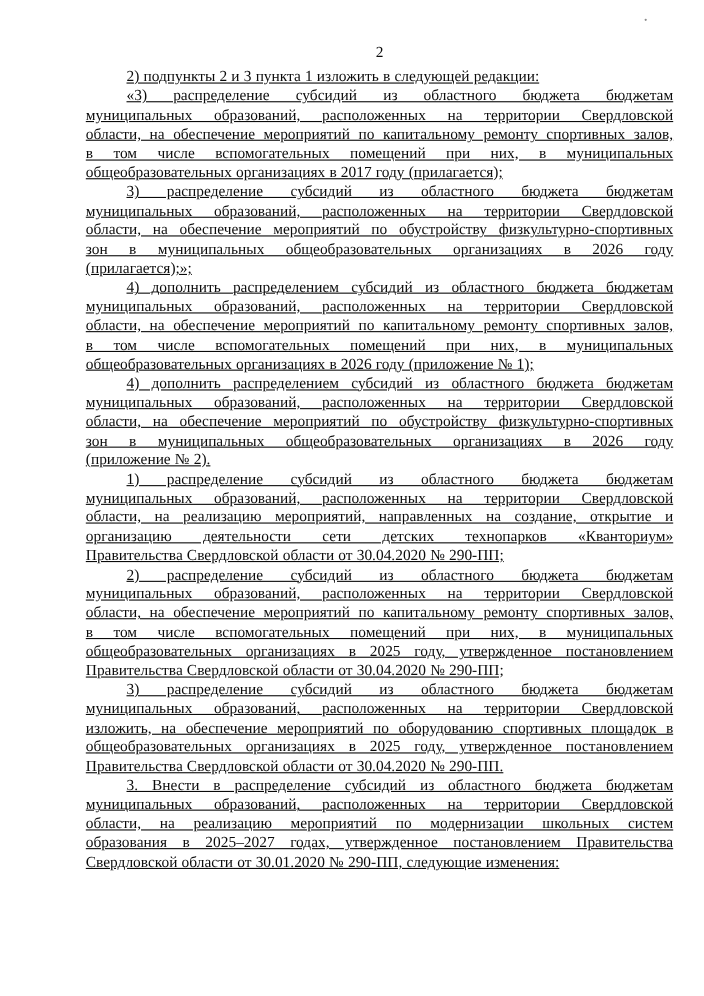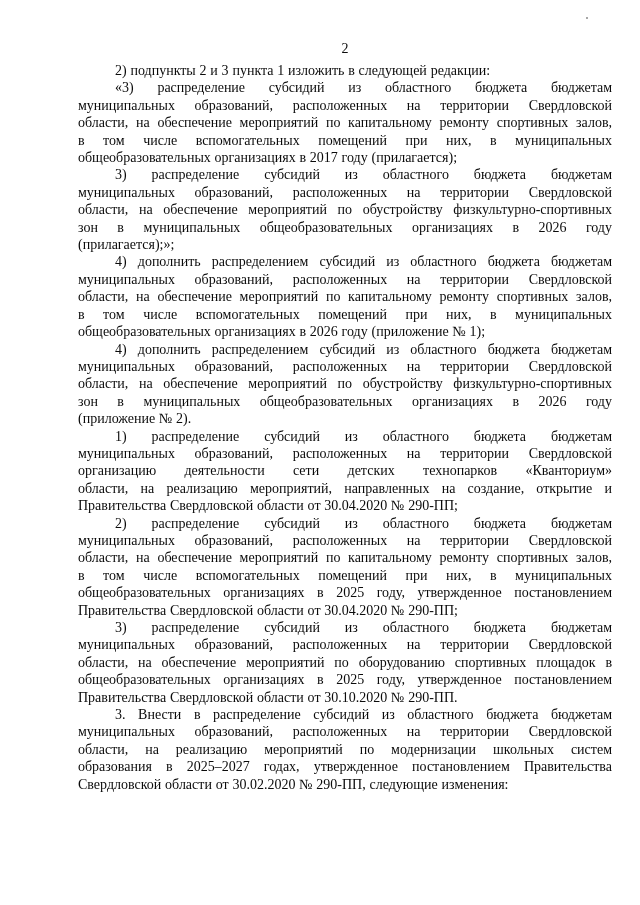--- a/index.html
+++ b/index.html
@@ -17,21 +17,21 @@
     font-family: "Liberation Serif", serif;
   }
   .page-number {
     position: absolute;
     top: 40px; left: 78px; width: 534px;
     text-align: center;
     font-size: 14px; line-height: 17px;
   }
   .content {
     position: absolute;
-    top: 62px; left: 78px; width: 534px;
+    top: 62px; left: 78px; width: 534px; text-decoration: underline;
   }
   .line {
     font-size: 14px;
     line-height: 17.4px;
     text-align: justify;
     text-align-last: justify;
     word-spacing: 0.02em;
   }
   .line.para-end { text-align-last: left; }
   .line.para-start { text-indent: 37px; }
@@ -76,41 +76,41 @@
       <div>
         <div class="line para-start">4) дополнить распределением субсидий из областного бюджета бюджетам</div>
         <div class="line">муниципальных образований, расположенных на территории Свердловской</div>
         <div class="line">области, на обеспечение мероприятий по обустройству физкультурно-спортивных</div>
         <div class="line">зон в муниципальных общеобразовательных организациях в 2026 году</div>
         <div class="line para-end">(приложение № 2).</div>
       </div>
       <div>
         <div class="line para-start">1) распределение субсидий из областного бюджета бюджетам</div>
         <div class="line">муниципальных образований, расположенных на территории Свердловской</div>
+        <div class="line">области, на реализацию мероприятий, направленных на создание, открытие и</div>
         <div class="line">организацию деятельности сети детских технопарков «Кванториум»</div>
-        <div class="line">области, на реализацию мероприятий, направленных на создание, открытие и</div>
         <div class="line para-end">Правительства Свердловской области от 30.04.2020 № 290-ПП;</div>
       </div>
       <div>
         <div class="line para-start">2) распределение субсидий из областного бюджета бюджетам</div>
         <div class="line">муниципальных образований, расположенных на территории Свердловской</div>
         <div class="line">области, на обеспечение мероприятий по капитальному ремонту спортивных залов,</div>
         <div class="line">в том числе вспомогательных помещений при них, в&nbsp;муниципальных</div>
         <div class="line">общеобразовательных организациях в 2025 году, утвержденное постановлением</div>
         <div class="line para-end">Правительства Свердловской области от 30.04.2020 № 290-ПП;</div>
       </div>
       <div>
         <div class="line para-start">3) распределение субсидий из областного бюджета бюджетам</div>
         <div class="line">муниципальных образований, расположенных на территории Свердловской</div>
-        <div class="line">области, на обеспечение мероприятий по оборудованию спортивных площадок в</div>
+        <div class="line">изложить, на обеспечение мероприятий по оборудованию спортивных площадок в</div>
         <div class="line">общеобразовательных организациях в 2025 году, утвержденное постановлением</div>
-        <div class="line para-end">Правительства Свердловской области от 30.10.2020 № 290-ПП.</div>
+        <div class="line para-end">Правительства Свердловской области от 30.04.2020 № 290-ПП.</div>
       </div>
       <div>
         <div class="line para-start">3. Внести в распределение субсидий из областного бюджета бюджетам</div>
         <div class="line">муниципальных образований, расположенных на территории Свердловской</div>
         <div class="line">области, на реализацию мероприятий по модернизации школьных систем</div>
         <div class="line">образования в 2025–2027 годах, утвержденное постановлением Правительства</div>
-        <div class="line para-end">Свердловской области от 30.02.2020 № 290-ПП, следующие изменения:</div>
+        <div class="line para-end">Свердловской области от 30.01.2020 № 290-ПП, следующие изменения:</div>
       </div>
     </div>
   <div class="artifact-dot"></div>
 </div>
 
 </body></html>

